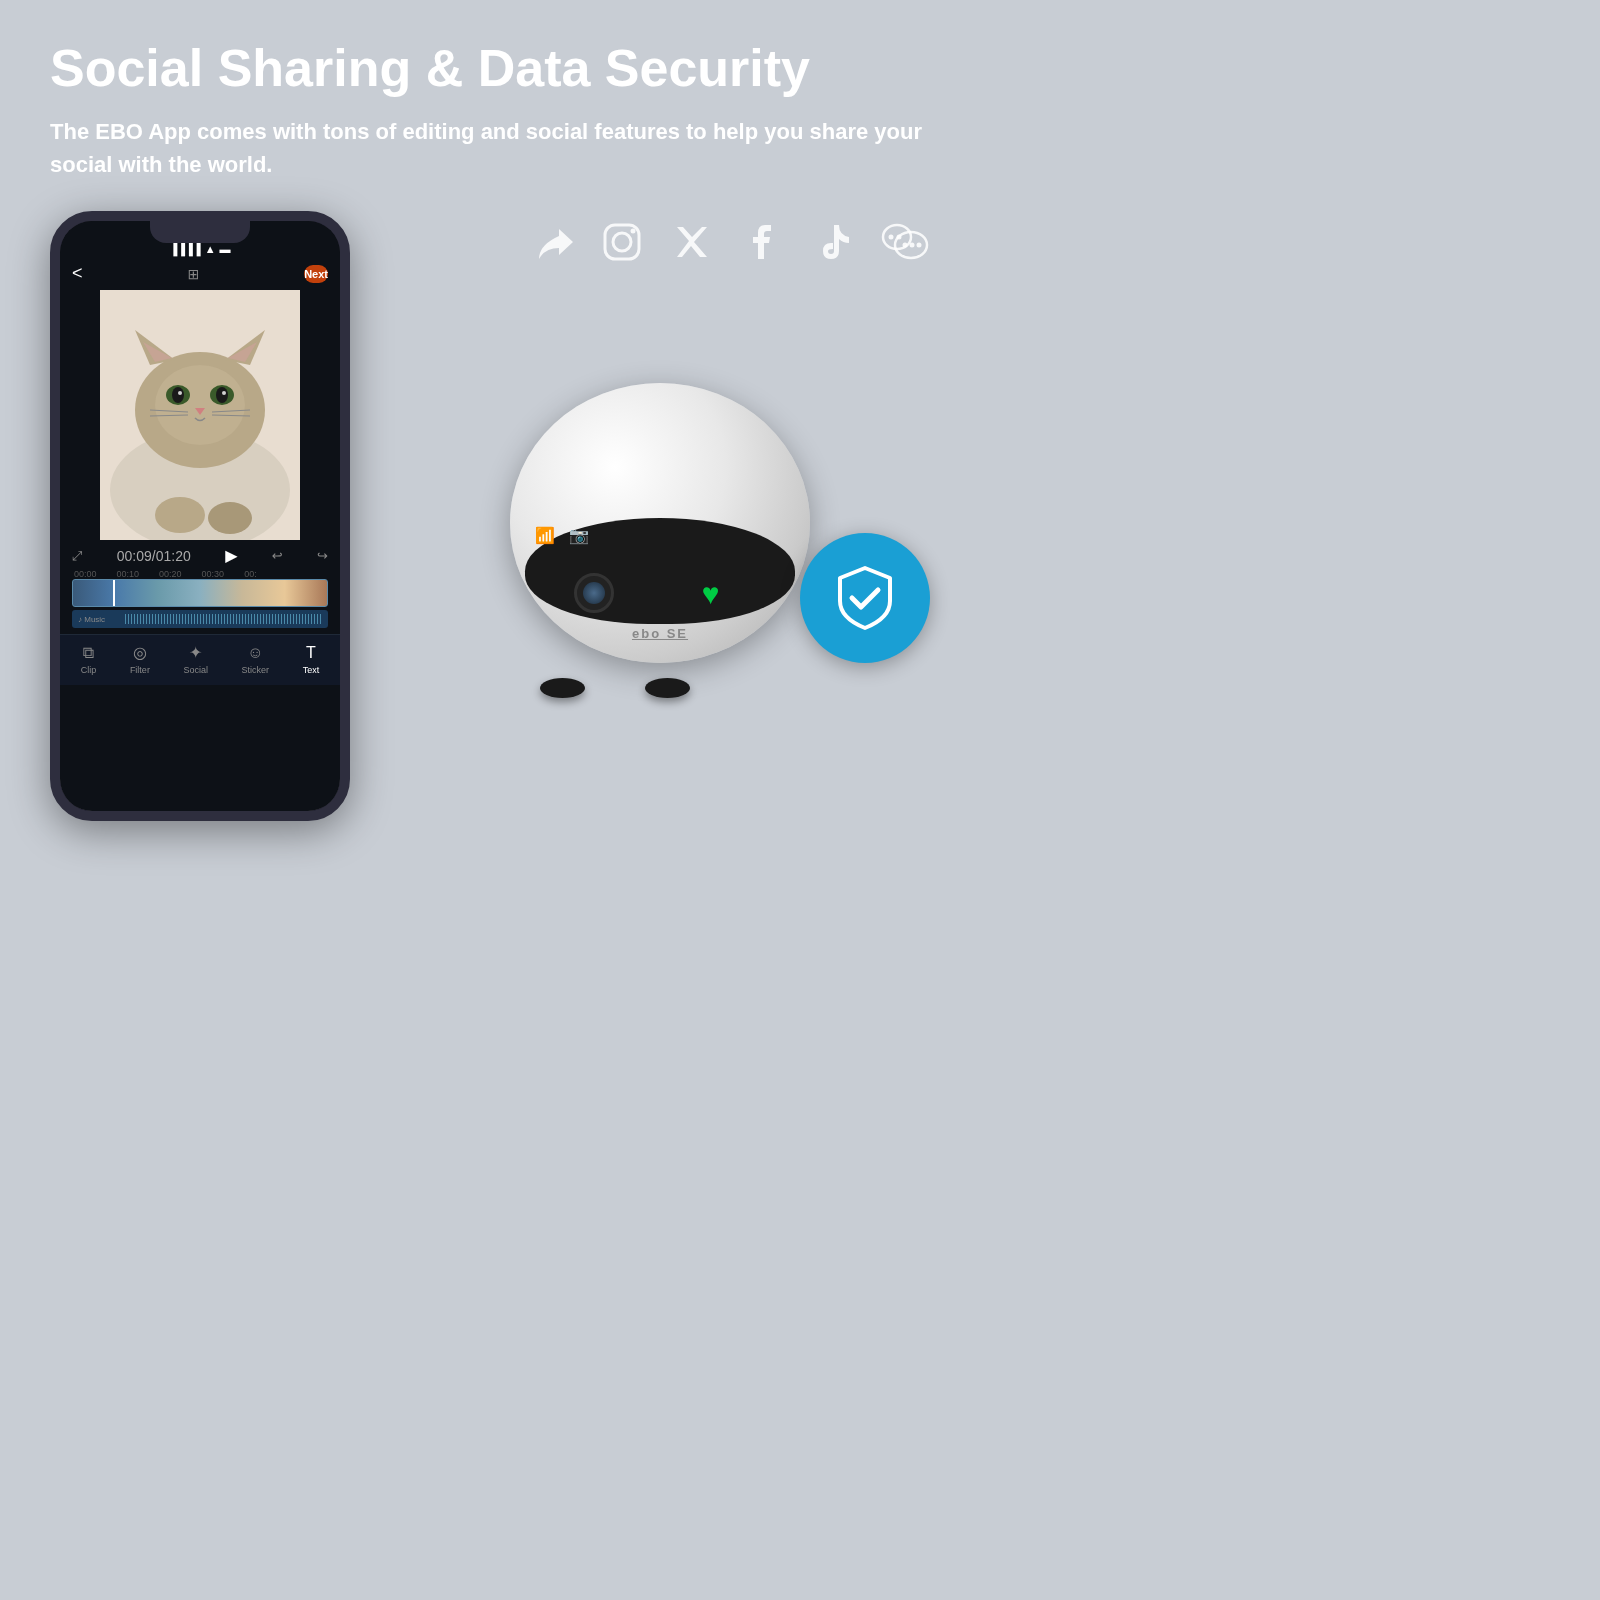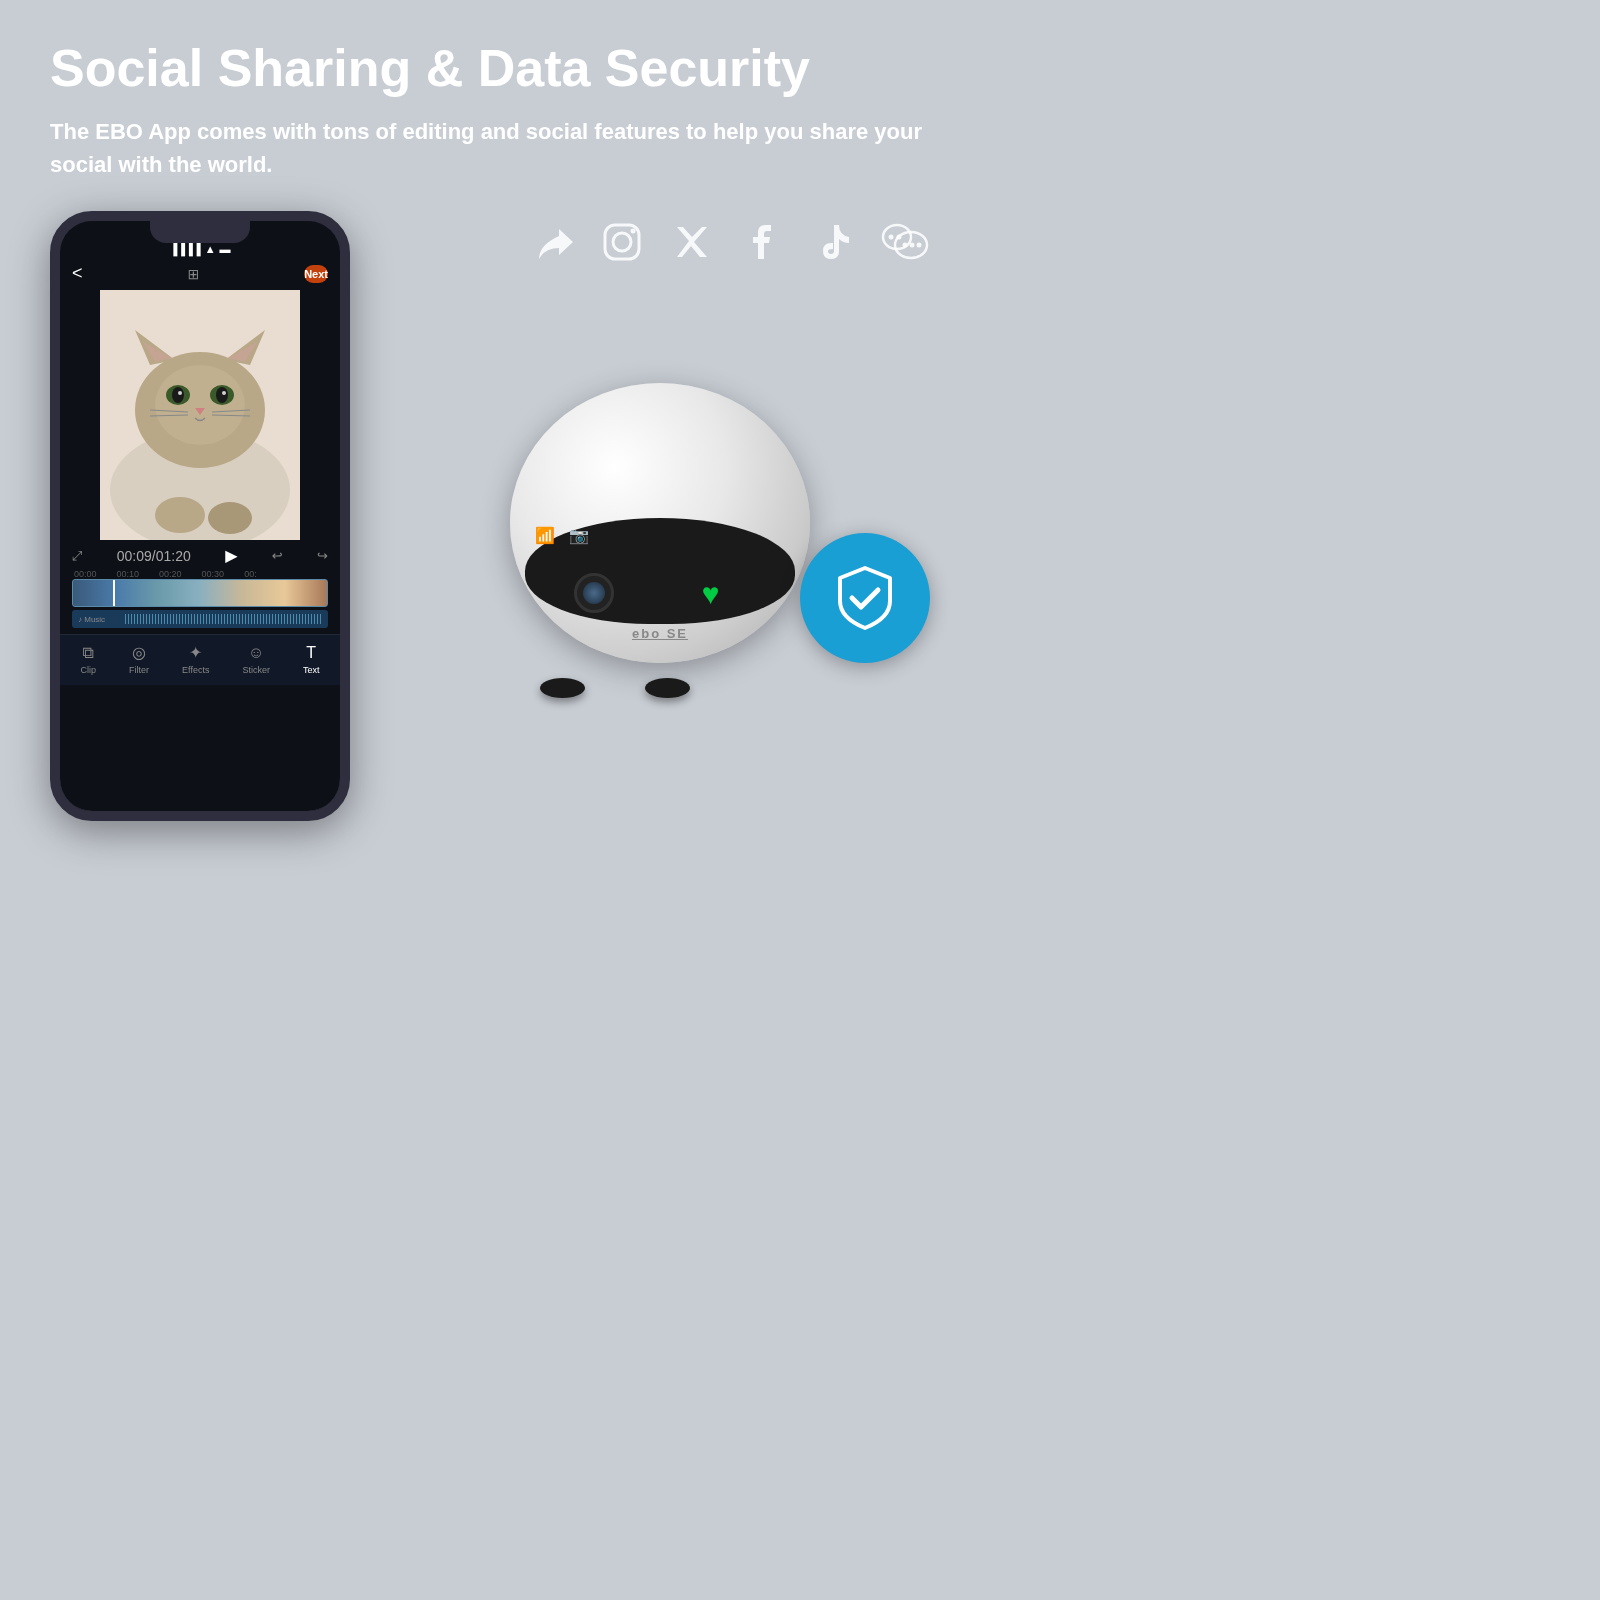--- a/index.html
+++ b/index.html
@@ -536,21 +536,21 @@
             <div class="toolbar-item">
               <span class="icon">⧉</span>
               <span>Clip</span>
             </div>
             <div class="toolbar-item">
               <span class="icon">◎</span>
               <span>Filter</span>
             </div>
             <div class="toolbar-item">
               <span class="icon">✦</span>
-              <span>Effects</span>
+              <span>Social</span>
             </div>
             <div class="toolbar-item">
               <span class="icon">☺</span>
               <span>Sticker</span>
             </div>
             <div class="toolbar-item active">
               <span class="icon">T</span>
               <span>Text</span>
             </div>
           </div>

